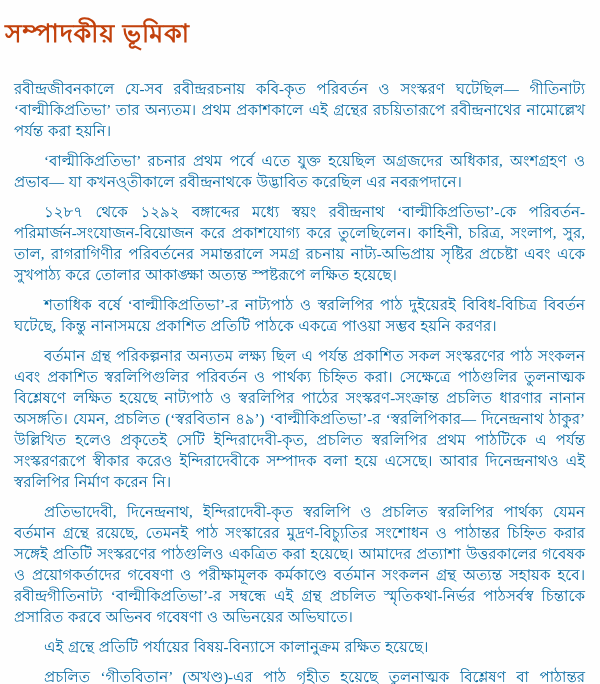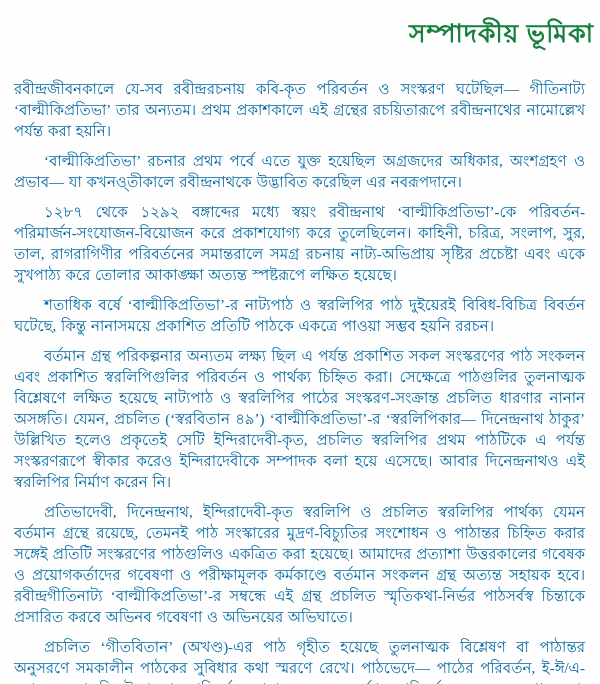--- a/index.html
+++ b/index.html
@@ -15,26 +15,26 @@
     color: #121212;
   }
   .page {
     box-sizing: border-box;
     width: 600px;
     height: 684px;
     padding: 10px 6px 6px 5px;
     background: #fefefe;
   }
   .page-title {
-    text-align: right;
+    text-align: left;
     font-size: 25px;
     font-weight: 700;
     letter-spacing: 1px;
     margin: 4px 0 22px 0;
-    color: #15803d;
+    color: #c2410c;
   }
   .body-text p {
     margin: 9px;
     text-align: justify;
     font-size: 15px;
     line-height: 21px;
     text-indent: 30px;
     word-spacing: 1px;
     color: #0369a1;
   }
@@ -45,18 +45,19 @@
 </head>
 <body>
 
 <div class="page">
   <h1 class="page-title">সম্পাদকীয় ভূমিকা</h1>
 
   <div class="body-text">
     <p class="no-indent">রবীন্দ্রজীবনকালে যে-সব রবীন্দ্ররচনায় কবি-কৃত পরিবর্তন ও সংস্করণ ঘটেছিল— গীতিনাট্য ‘বাল্মীকিপ্রতিভা’ তার অন্যতম। প্রথম প্রকাশকালে এই গ্রন্থের রচয়িতারূপে রবীন্দ্রনাথের নামোল্লেখ পর্যন্ত করা হয়নি।</p>
     <p>‘বাল্মীকিপ্রতিভা’ রচনার প্রথম পর্বে এতে যুক্ত হয়েছিল অগ্রজদের অধিকার, অংশগ্রহণ ও প্রভাব— যা কখনও্তীকালে রবীন্দ্রনাথকে উদ্ভাবিত করেছিল এর নবরূপদানে।</p>
     <p>১২৮৭ থেকে ১২৯২ বঙ্গাব্দের মধ্যে স্বয়ং রবীন্দ্রনাথ ‘বাল্মীকিপ্রতিভা’-কে পরিবর্তন-পরিমার্জন-সংযোজন-বিয়োজন করে প্রকাশযোগ্য করে তুলেছিলেন। কাহিনী, চরিত্র, সংলাপ, সুর, তাল, রাগরাগিণীর পরিবর্তনের সমান্তরালে সমগ্র রচনায় নাট্য-অভিপ্রায় সৃষ্টির প্রচেষ্টা এবং একে সুখপাঠ্য করে তোলার আকাঙ্ক্ষা অত্যন্ত স্পষ্টরূপে লক্ষিত হয়েছে।</p>
-    <p>শতাধিক বর্ষে ‘বাল্মীকিপ্রতিভা’-র নাট্যপাঠ ও স্বরলিপির পাঠ দুইয়েরই বিবিধ-বিচিত্র বিবর্তন ঘটেছে, কিন্তু নানাসময়ে প্রকাশিত প্রতিটি পাঠকে একত্রে পাওয়া সম্ভব হয়নি ররচন।</p>
+    <p>শতাধিক বর্ষে ‘বাল্মীকিপ্রতিভা’-র নাট্যপাঠ ও স্বরলিপির পাঠ দুইয়েরই বিবিধ-বিচিত্র বিবর্তন ঘটেছে, কিন্তু নানাসময়ে প্রকাশিত প্রতিটি পাঠকে একত্রে পাওয়া সম্ভব হয়নি করণর।</p>
     <p>বর্তমান গ্রন্থ পরিকল্পনার অন্যতম লক্ষ্য ছিল এ পর্যন্ত প্রকাশিত সকল সংস্করণের পাঠ সংকলন এবং প্রকাশিত স্বরলিপিগুলির পরিবর্তন ও পার্থক্য চিহ্নিত করা। সেক্ষেত্রে পাঠগুলির তুলনাত্মক বিশ্লেষণে লক্ষিত হয়েছে নাট্যপাঠ ও স্বরলিপির পাঠের সংস্করণ-সংক্রান্ত প্রচলিত ধারণার নানান অসঙ্গতি। যেমন, প্রচলিত (‘স্বরবিতান ৪৯’) ‘বাল্মীকিপ্রতিভা’-র ‘স্বরলিপিকার— দিনেন্দ্রনাথ ঠাকুর’ উল্লিখিত হলেও প্রকৃতেই সেটি ইন্দিরাদেবী-কৃত, প্রচলিত স্বরলিপির প্রথম পাঠটিকে এ পর্যন্ত সংস্করণরূপে স্বীকার করেও ইন্দিরাদেবীকে সম্পাদক বলা হয়ে এসেছে। আবার দিনেন্দ্রনাথও এই স্বরলিপির নির্মাণ করেন নি।</p>
     <p>প্রতিভাদেবী, দিনেন্দ্রনাথ, ইন্দিরাদেবী-কৃত স্বরলিপি ও প্রচলিত স্বরলিপির পার্থক্য যেমন বর্তমান গ্রন্থে রয়েছে, তেমনই পাঠ সংস্কারের মুদ্রণ-বিচ্যুতির সংশোধন ও পাঠান্তর চিহ্নিত করার সঙ্গেই প্রতিটি সংস্করণের পাঠগুলিও একত্রিত করা হয়েছে। আমাদের প্রত্যাশা উত্তরকালের গবেষক ও প্রয়োগকর্তাদের গবেষণা ও পরীক্ষামূলক কর্মকাণ্ডে বর্তমান সংকলন গ্রন্থ অত্যন্ত সহায়ক হবে। রবীন্দ্রগীতিনাট্য ‘বাল্মীকিপ্রতিভা’-র সম্বন্ধে এই গ্রন্থ প্রচলিত স্মৃতিকথা-নির্ভর পাঠসর্বস্ব চিন্তাকে প্রসারিত করবে অভিনব গবেষণা ও অভিনয়ের অভিঘাতে।</p>
+    <p>এই গ্রন্থে প্রতিটি পর্যায়ের বিষয়-বিন্যাসে কালানুক্রম রক্ষিত হয়েছে।</p>
     <p>প্রচলিত ‘গীতবিতান’ (অখণ্ড)-এর পাঠ গৃহীত হয়েছে তুলনাত্মক বিশ্লেষণ বা পাঠান্তর অনুসরণে সমকালীন পাঠকের সুবিধার কথা স্মরণে রেখে। পাঠভেদে— পাঠের পরিবর্তন, ই-ঈ/এ-অ্যা/অ-ও প্রভৃতি উচ্চারণের পরিবর্তন, বানানের ফলে অর্থগত পরিবর্তন যেমন— বরশা&gt;বরষা, পংক্তির পরিবর্তন চিহ্নিত হয়েছে। প্রতিটি সংস্করণের মূল পাঠ অবিকৃতরূপে সম্পূর্ণ মুদ্রিত হয়েছে তাই হসন্ত, যতিচিহ্নের পার্থক্য চিহ্নিত হয়নি। মূলপাঠ অবিকৃত থাকায় কালানুক্রমিক পাঠের চরিত্রটি রক্ষা পেয়েছে।</p>
   </div>
 </div>
 
 </body></html>

